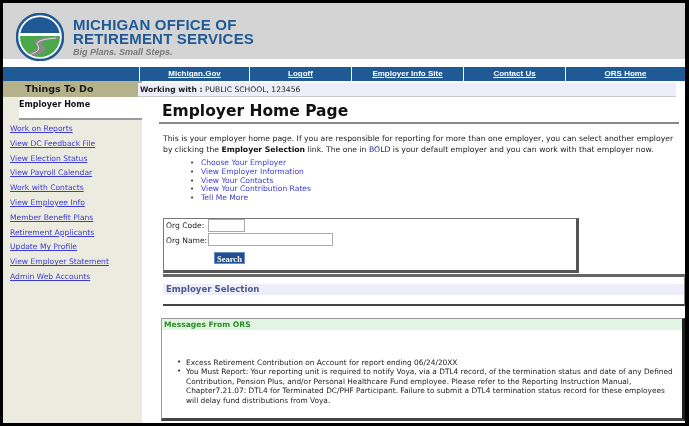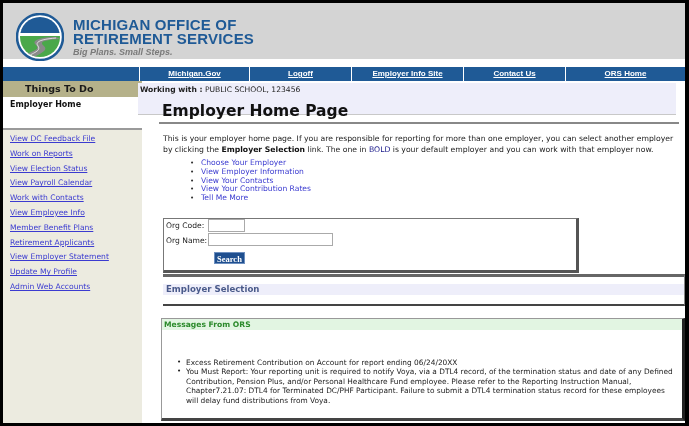--- a/index.html
+++ b/index.html
@@ -21,27 +21,27 @@
   #nav .first { width: 136px; border-left: none; }
   #nav .c { width: 110px; }
   #nav .c2 { width: 102px; }
   #nav .c3 { width: 112px; }
   #nav .c4 { width: 102px; }
   #nav .c5 { flex: 1; }
 
   
   #sidebar { position: absolute; left: 0; top: 78px; width: 139px; height: 342px; background: #ecebe0; }
   #sidebar .title { height: 16px; background: #b5b18a; font-weight: bold; font-size: 9.5px; color: #1a1a1a; padding-left: 22px; line-height: 16px; }
-  #sidebar .home { height: 33px; background: #fff; border-bottom: 2px solid #9a9a9a; font-weight: bold; font-size: 8px; color: #111; padding-left: 7px; line-height: 16px; }
+  #sidebar .home { height: 23px; background: #fff; border-bottom: 2px solid #9a9a9a; font-weight: bold; font-size: 8px; color: #111; line-height: 16px; margin-left: 16px; }
   #sidebar ul { list-style: none; padding-top: 2px; }
   #sidebar li { height: 14.8px; padding-left: 7px; line-height: 14.8px; }
   #sidebar li a { color: #3b3bd0; text-decoration: underline; font-size: 7.6px; }
 
   
-  #working { position: absolute; left: 135px; top: 80px; width: 538px; height: 32px; background: #eeeefa; border-bottom: 1px solid #c8c8c8; font-size: 7.6px; line-height: 14px; padding-left: 2px; }
+  #working { position: absolute; left: 135px; top: 80px; width: 538px; height: 14px; background: #eeeefa; border-bottom: 1px solid #c8c8c8; font-size: 7.6px; line-height: 14px; padding-left: 2px; }
   #working b { font-weight: bold; }
   #page-title { position: absolute; left: 156px; top: 99px; width: 520px; height: 22px; border-bottom: 2px solid #888; font-family: "DejaVu Sans", sans-serif; font-weight: bold; font-size: 15.5px; padding-left: 3px; color: #111; }
 
   #intro { position: absolute; left: 160px; top: 131px; width: 520px; font-size: 7.7px; line-height: 10.5px; color: #222; }
   #intro b.sel { font-weight: bold; color: #111; }
   #intro b.bold { font-weight: normal; color: #1a1a8a; }
 
   #links { position: absolute; left: 185px; top: 156px; list-style: none; }
   #links li { height: 8.8px; line-height: 8.8px; font-size: 7.6px; position: relative; padding-left: 13px; }
   #links li::before { content: "•"; position: absolute; left: 2px; color: #333; font-size: 7px; }
@@ -95,30 +95,30 @@
     <div class="cell c2"><a>Logoff</a></div>
     <div class="cell c3"><a>Employer Info Site</a></div>
     <div class="cell c4"><a>Contact Us</a></div>
     <div class="cell c5"><a>ORS Home</a></div>
   </div>
 
   <div id="sidebar">
     <div class="title">Things To Do</div>
     <div class="home">Employer Home</div>
     <ul>
+      <li><a>Work on Reports</a></li>
       <li><a>View DC Feedback File</a></li>
-      <li><a>Work on Reports</a></li>
       <li><a>View Election Status</a></li>
       <li><a>View Payroll Calendar</a></li>
       <li><a>Work with Contacts</a></li>
       <li><a>View Employee Info</a></li>
       <li><a>Member Benefit Plans</a></li>
       <li><a>Retirement Applicants</a></li>
+      <li><a>Update My Profile</a></li>
       <li><a>View Employer Statement</a></li>
-      <li><a>Update My Profile</a></li>
       <li><a>Admin Web Accounts</a></li>
     </ul>
   </div>
 
   <div id="working">
     <b>Working with :</b>
     <span>PUBLIC SCHOOL, 123456</span>
   </div>
 
   <div id="page-title">Employer Home Page</div>

